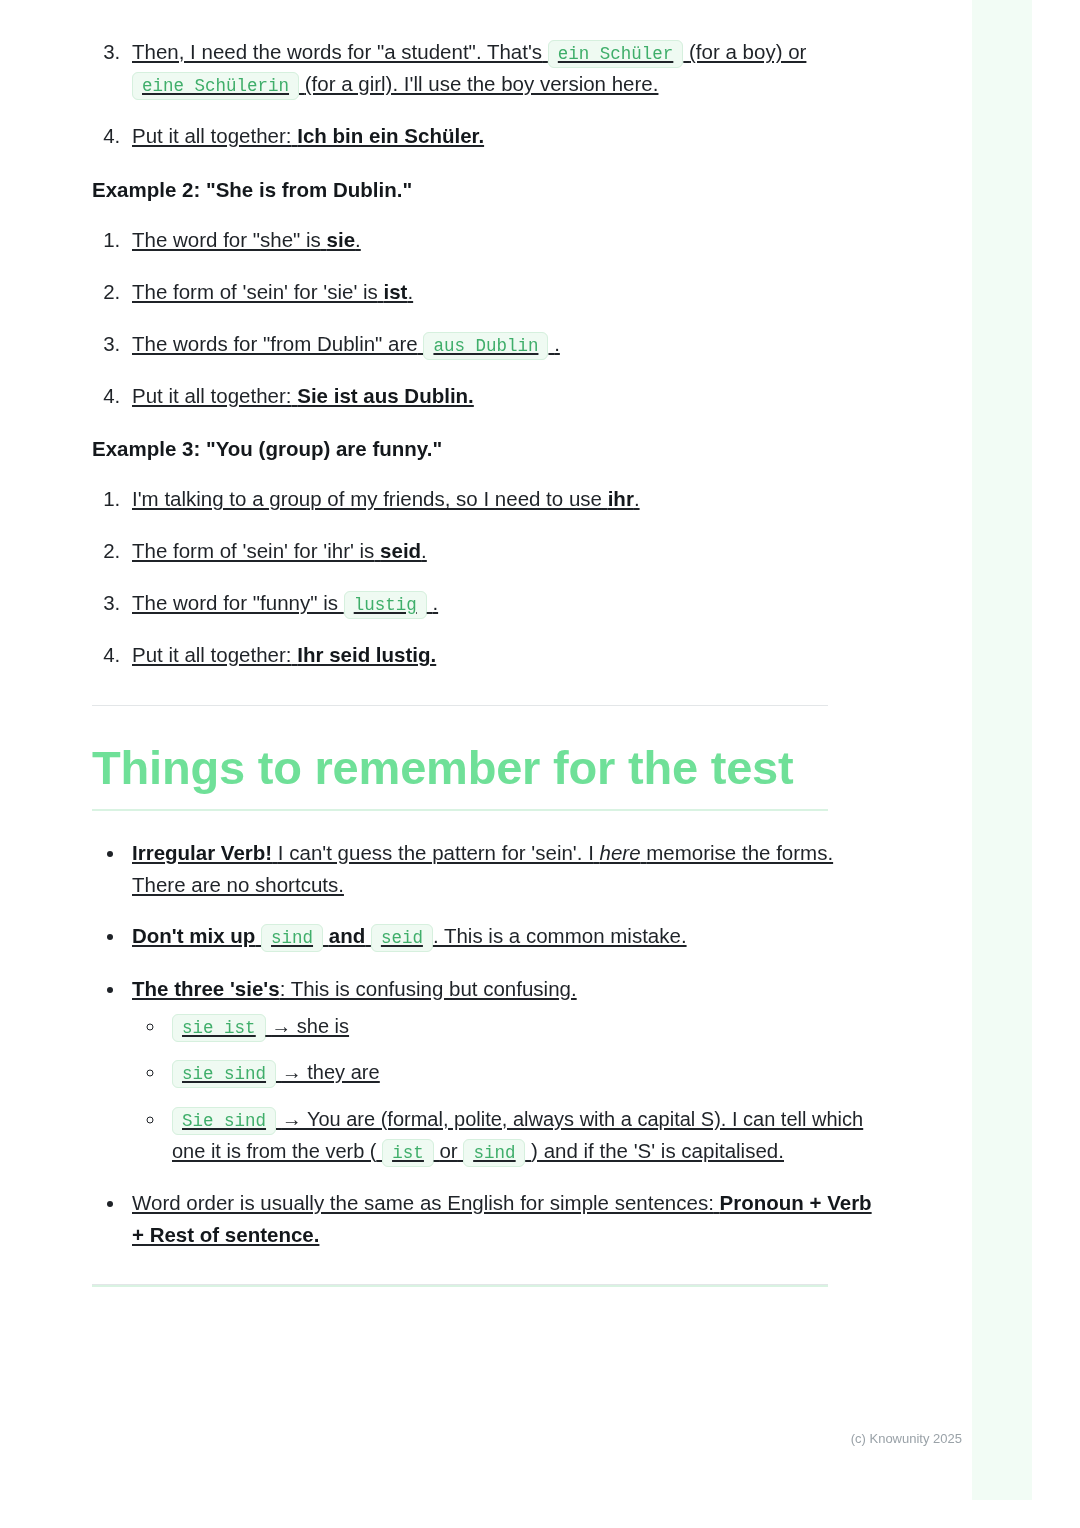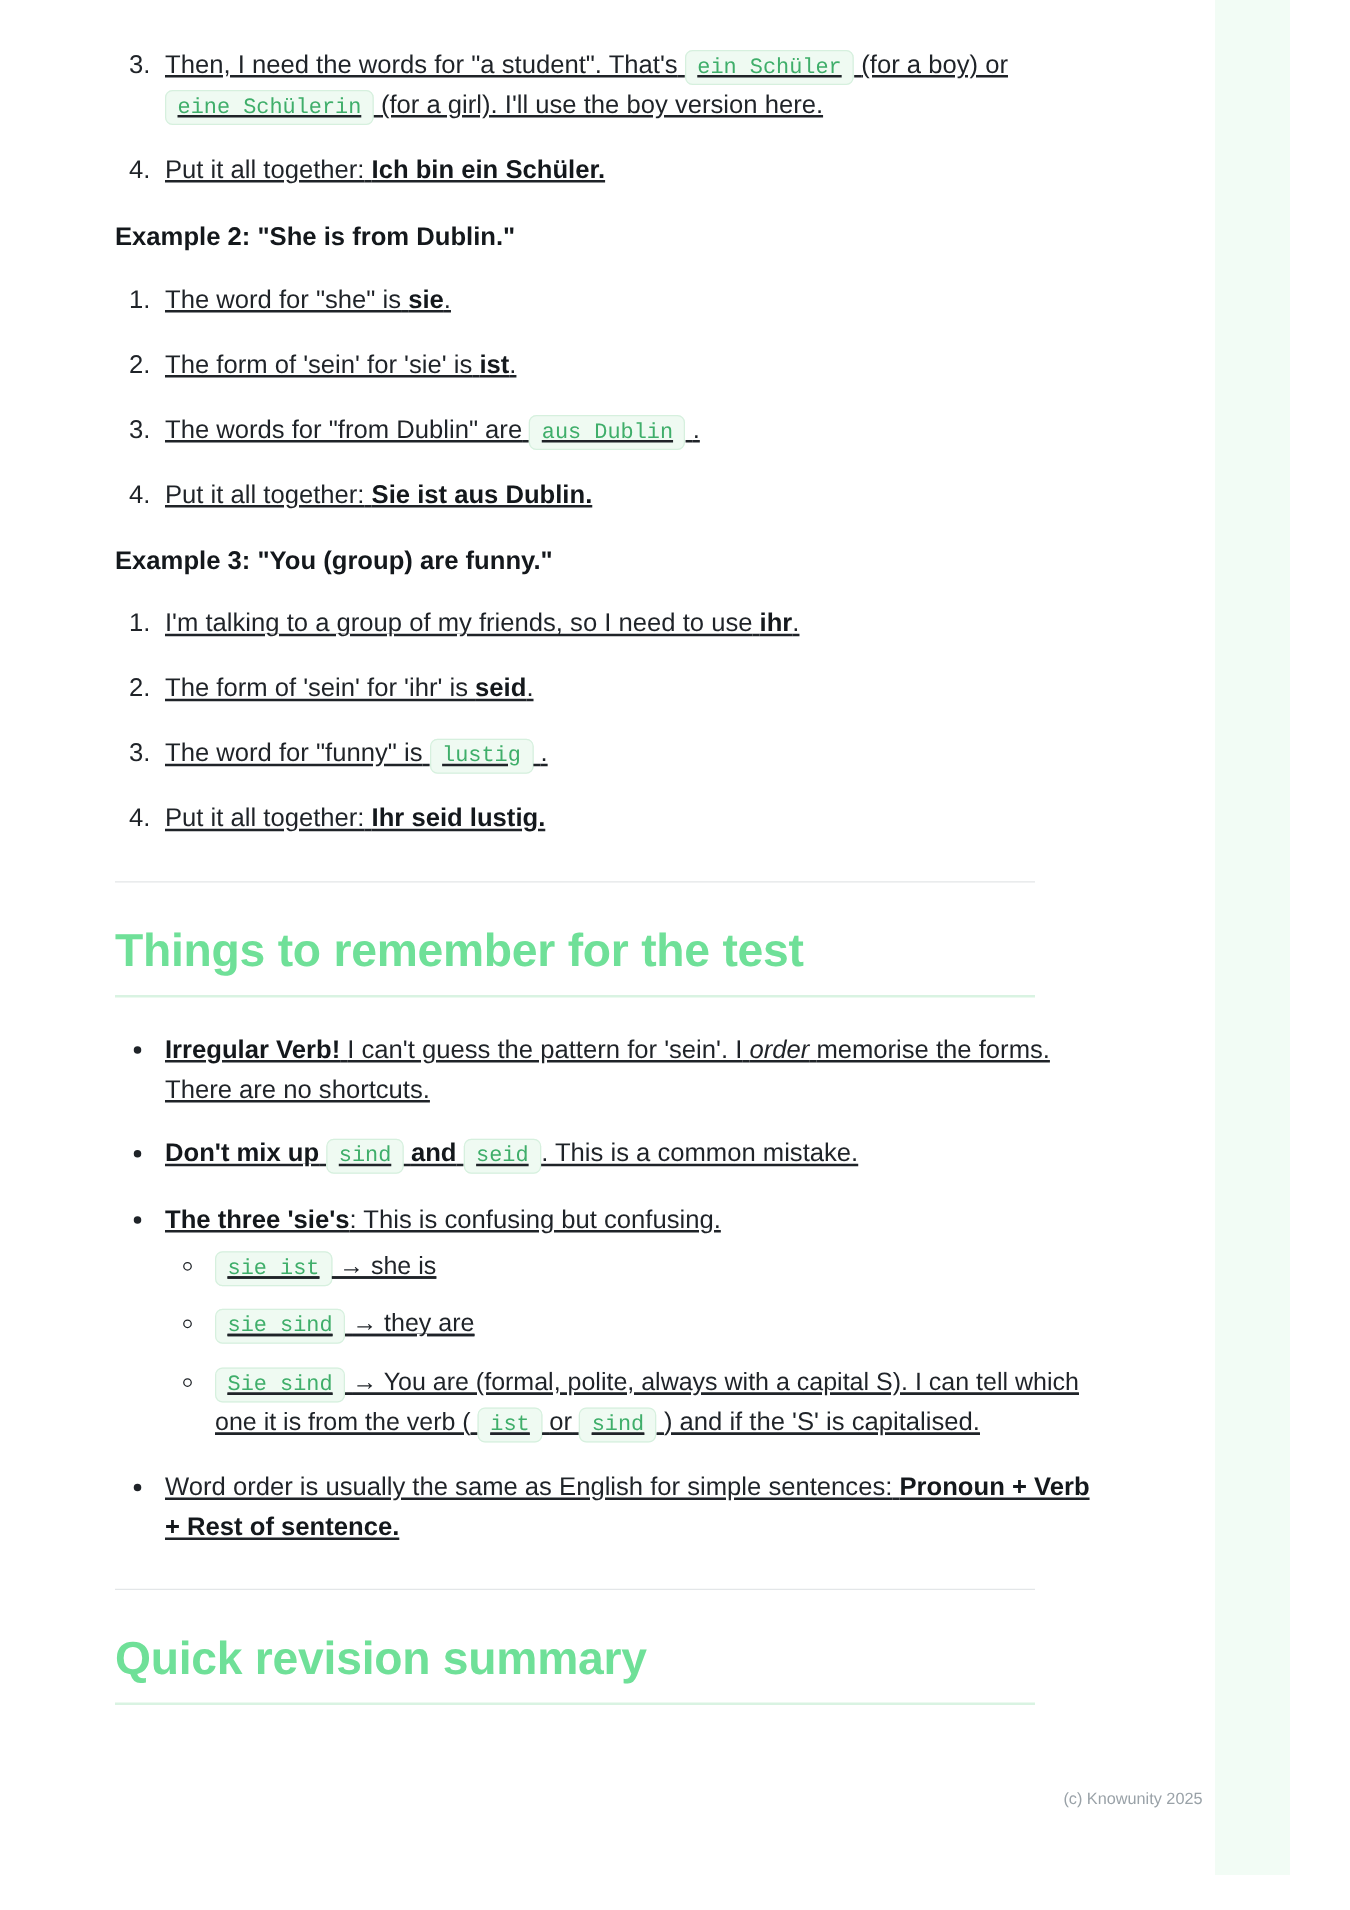--- a/index.html
+++ b/index.html
@@ -71,21 +71,21 @@
     color: #14181c;
     margin: 26px 0 22px 0;
   }
   .sec-rule {
     border: none;
     border-top: 1px solid #e3e6e8;
     margin: 34px 0 0 0;
     width: 736px;
   }
   h2 {
-    font-size: 37px;
+    font-size: 47px;
     color: #6fe098;
     font-weight: bold;
     margin: 34px 0 14px 0;
     letter-spacing: -0.2px;
   }
   .h2-rule {
     border: none;
     border-top: 2px solid #d9f3e2;
     width: 736px;
     margin: 0 0 26px 0;
@@ -172,21 +172,21 @@
 
     <hr class="sec-rule">
 
     <h2>Things to remember for the test</h2>
     <hr class="h2-rule">
 
     <ul class="bullets">
       <li>
         <span class="strong">Irregular Verb!</span>
         <span>I can't guess the pattern for 'sein'. I</span>
-        <em>order</em>
+        <em>here</em>
         <span>memorise the forms. There are no shortcuts.</span>
       </li>
 
       <li>
         <span class="strong">Don't mix up</span>
         <code>sind</code>
         <span class="strong">and</span>
         <code>seid</code><span>. This is a common mistake.</span>
 
       </li>
@@ -215,19 +215,18 @@
       </li>
 
       <li>
         <span>Word order is usually the same as English for simple sentences:</span>
         <span class="strong">Pronoun + Verb + Rest of sentence.</span>
       </li>
     </ul>
 
     <hr class="sec-rule">
 
-    <h2>Quick revision summary</h2>
     <hr class="h2-rule">
 
   </div>
 
   <div class="footer">(c) Knowunity 2025</div>
 </div>
 
 </body></html>

